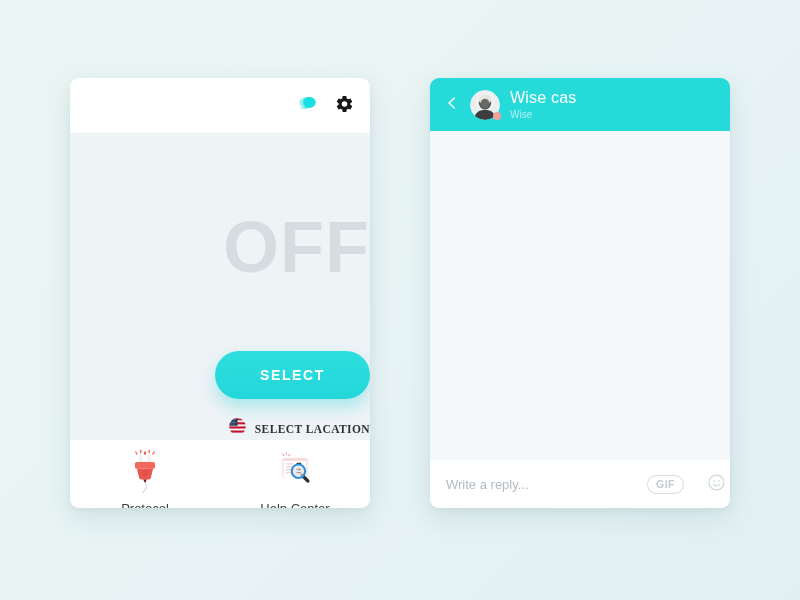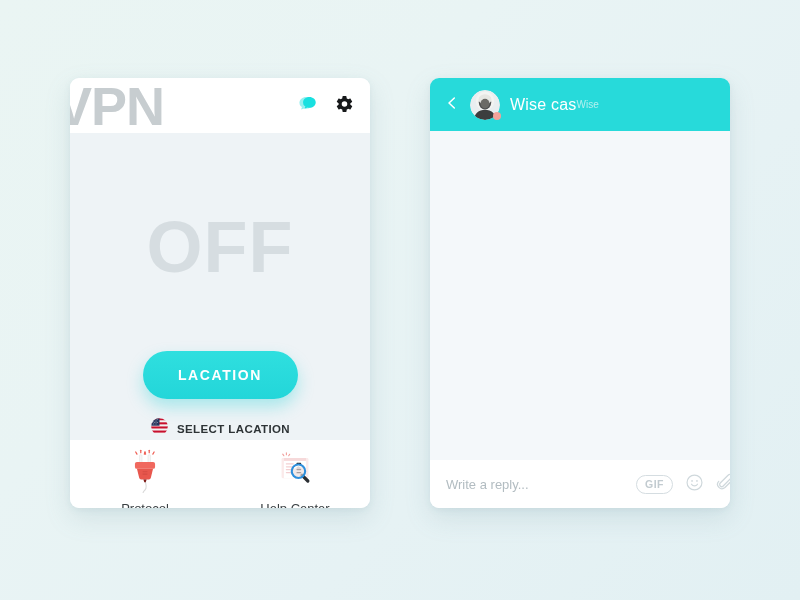--- a/index.html
+++ b/index.html
@@ -58,21 +58,21 @@
     align-items: center;
     gap: 18px;
   }
   .hdr-icon { display: block; cursor: pointer; }
 
   #vpn-body {
     flex: 1 1 auto;
     position: relative;
     display: flex;
     flex-direction: column;
-    align-items: center;
+    align-items: flex-end;
   }
   #vpn-status {
     margin-top: 78px;
     font-size: 72px;
     font-weight: bold;
     color: #d6dde1;
     letter-spacing: 1px;
     line-height: 1;
     user-select: none;
   }
@@ -90,20 +90,21 @@
     font-family: "Liberation Sans", sans-serif;
     cursor: pointer;
     box-shadow: 0 8px 16px rgba(40,210,215,0.35);
   }
   #select-location {
     margin-top: 18px;
     display: flex;
     align-items: center;
     gap: 8px;
     cursor: pointer;
+    font-family: Liberation Serif, serif;
   }
   #select-location-label {
     font-size: 11.5px;
     font-weight: bold;
     color: #2d3336;
     letter-spacing: 0.4px;
   }
 
   #vpn-tabbar {
     flex: 0 0 82px;
@@ -162,41 +163,41 @@
   }
   #chat-status-dot {
     position: absolute;
     right: -1px;
     bottom: 0px;
     width: 8px;
     height: 8px;
     border-radius: 50%;
     background: #f4a29a;
   }
-  #chat-headings { display: flex; flex-direction: row; line-height: 1.1; }
+  #chat-headings { display: flex; flex-direction: column; line-height: 1.1; }
   #chat-title {
     font-size: 16px;
     color: #ffffff;
     font-weight: normal;
     letter-spacing: 0.2px;
   }
   #chat-subtitle {
     font-size: 10px;
     color: #b4f0ef;
     margin-top: 3px;
   }
   #chat-body { flex: 1 1 auto; background: #f4f8fa; }
 
   #chat-composer {
     flex: 0 0 48px;
     background: #ffffff;
     display: flex;
     align-items: center;
     padding: 0 14px;
-    gap: 12px;
+    gap: 23px;
   }
   #reply-input {
     flex: 1 1 auto;
     border: none;
     outline: none;
     background: transparent;
     font-size: 13px;
     color: #4a5459;
     font-family: "Liberation Sans", sans-serif;
   }
@@ -214,41 +215,40 @@
     font-family: Liberation Sans, sans-serif;
   }
   .composer-icon { display: block; cursor: pointer; flex: 0 0 auto; }
 </style>
 </head>
 <body>
 
 <div id="vpn-card">
 
   <div id="vpn-header">
-    <div id="vpn-title">VPN</div>
 
     <div id="vpn-header-actions">
       <span class="hdr-icon">
         <svg width="19" height="19" viewBox="0 0 24 24">
           <path d="M3.2 14.6c-.9-1.2-1.4-2.6-1.4-4.1 0-4.1 3.9-7.4 8.7-7.4s8.7 3.3 8.7 7.4-3.9 7.4-8.7 7.4c-.9 0-1.8-.1-2.6-.3l-4 1.5 1.1-3.3c-.7-.3-1.3-.7-1.8-1.2z" fill="#3fe3e3" opacity="0.55"></path>
           <path d="M7.6 11.3c-1-1.3-1.6-2.9-1.6-4.6C6 3.0 9.6 0 14 0s8 3 8 6.7-3.6 6.7-8 6.7c-.8 0-1.6-.1-2.4-.3l-3.7 1.4 1-3c-.5-.2-.9-.5-1.3-.9z" transform="translate(0.4,3.3)" fill="#19e0e0"></path>
         </svg>
       </span>
       <span class="hdr-icon">
         <svg width="19" height="19" viewBox="0 0 24 24">
           <path fill="#17191b" d="M19.4 13c.04-.32.06-.65.06-.99s-.02-.67-.07-.99l2.11-1.63c.19-.15.24-.42.12-.64l-2-3.46c-.12-.22-.39-.3-.61-.22l-2.49 1c-.52-.39-1.06-.73-1.69-.98l-.38-2.65A.5.5 0 0014 2h-4a.5.5 0 00-.49.42l-.38 2.65c-.63.25-1.17.59-1.69.98l-2.49-1c-.23-.09-.49 0-.61.22l-2 3.46c-.13.22-.07.49.12.64L4.57 11c-.05.32-.07.66-.07.99s.02.67.07.99l-2.11 1.63c-.19.15-.24.42-.12.64l2 3.46c.12.22.39.3.61.22l2.49-1c.52.39 1.06.73 1.69.98l.38 2.65c.03.24.24.42.49.42h4c.25 0 .46-.18.49-.42l.38-2.65c.63-.25 1.17-.59 1.69-.98l2.49 1c.23.09.49 0 .61-.22l2-3.46c.12-.22.07-.49-.12-.64L19.4 13zM12 15.5A3.5 3.5 0 1115.5 12 3.5 3.5 0 0112 15.5z"></path>
         </svg>
       </span>
     </div>
   </div>
 
   <div id="vpn-body">
     <div id="vpn-status">OFF</div>
 
-    <button id="connect-button">LACATION</button>
+    <button id="connect-button">SELECT</button>
 
     <div id="select-location">
       <span>
         <svg width="19" height="19" viewBox="0 0 24 24">
           <defs>
               <clipPath id="flagClip">
                 <circle cx="12" cy="12" r="10.5"></circle>
               </clipPath>
             </defs>
           <g clip-path="url(#flagClip)">

